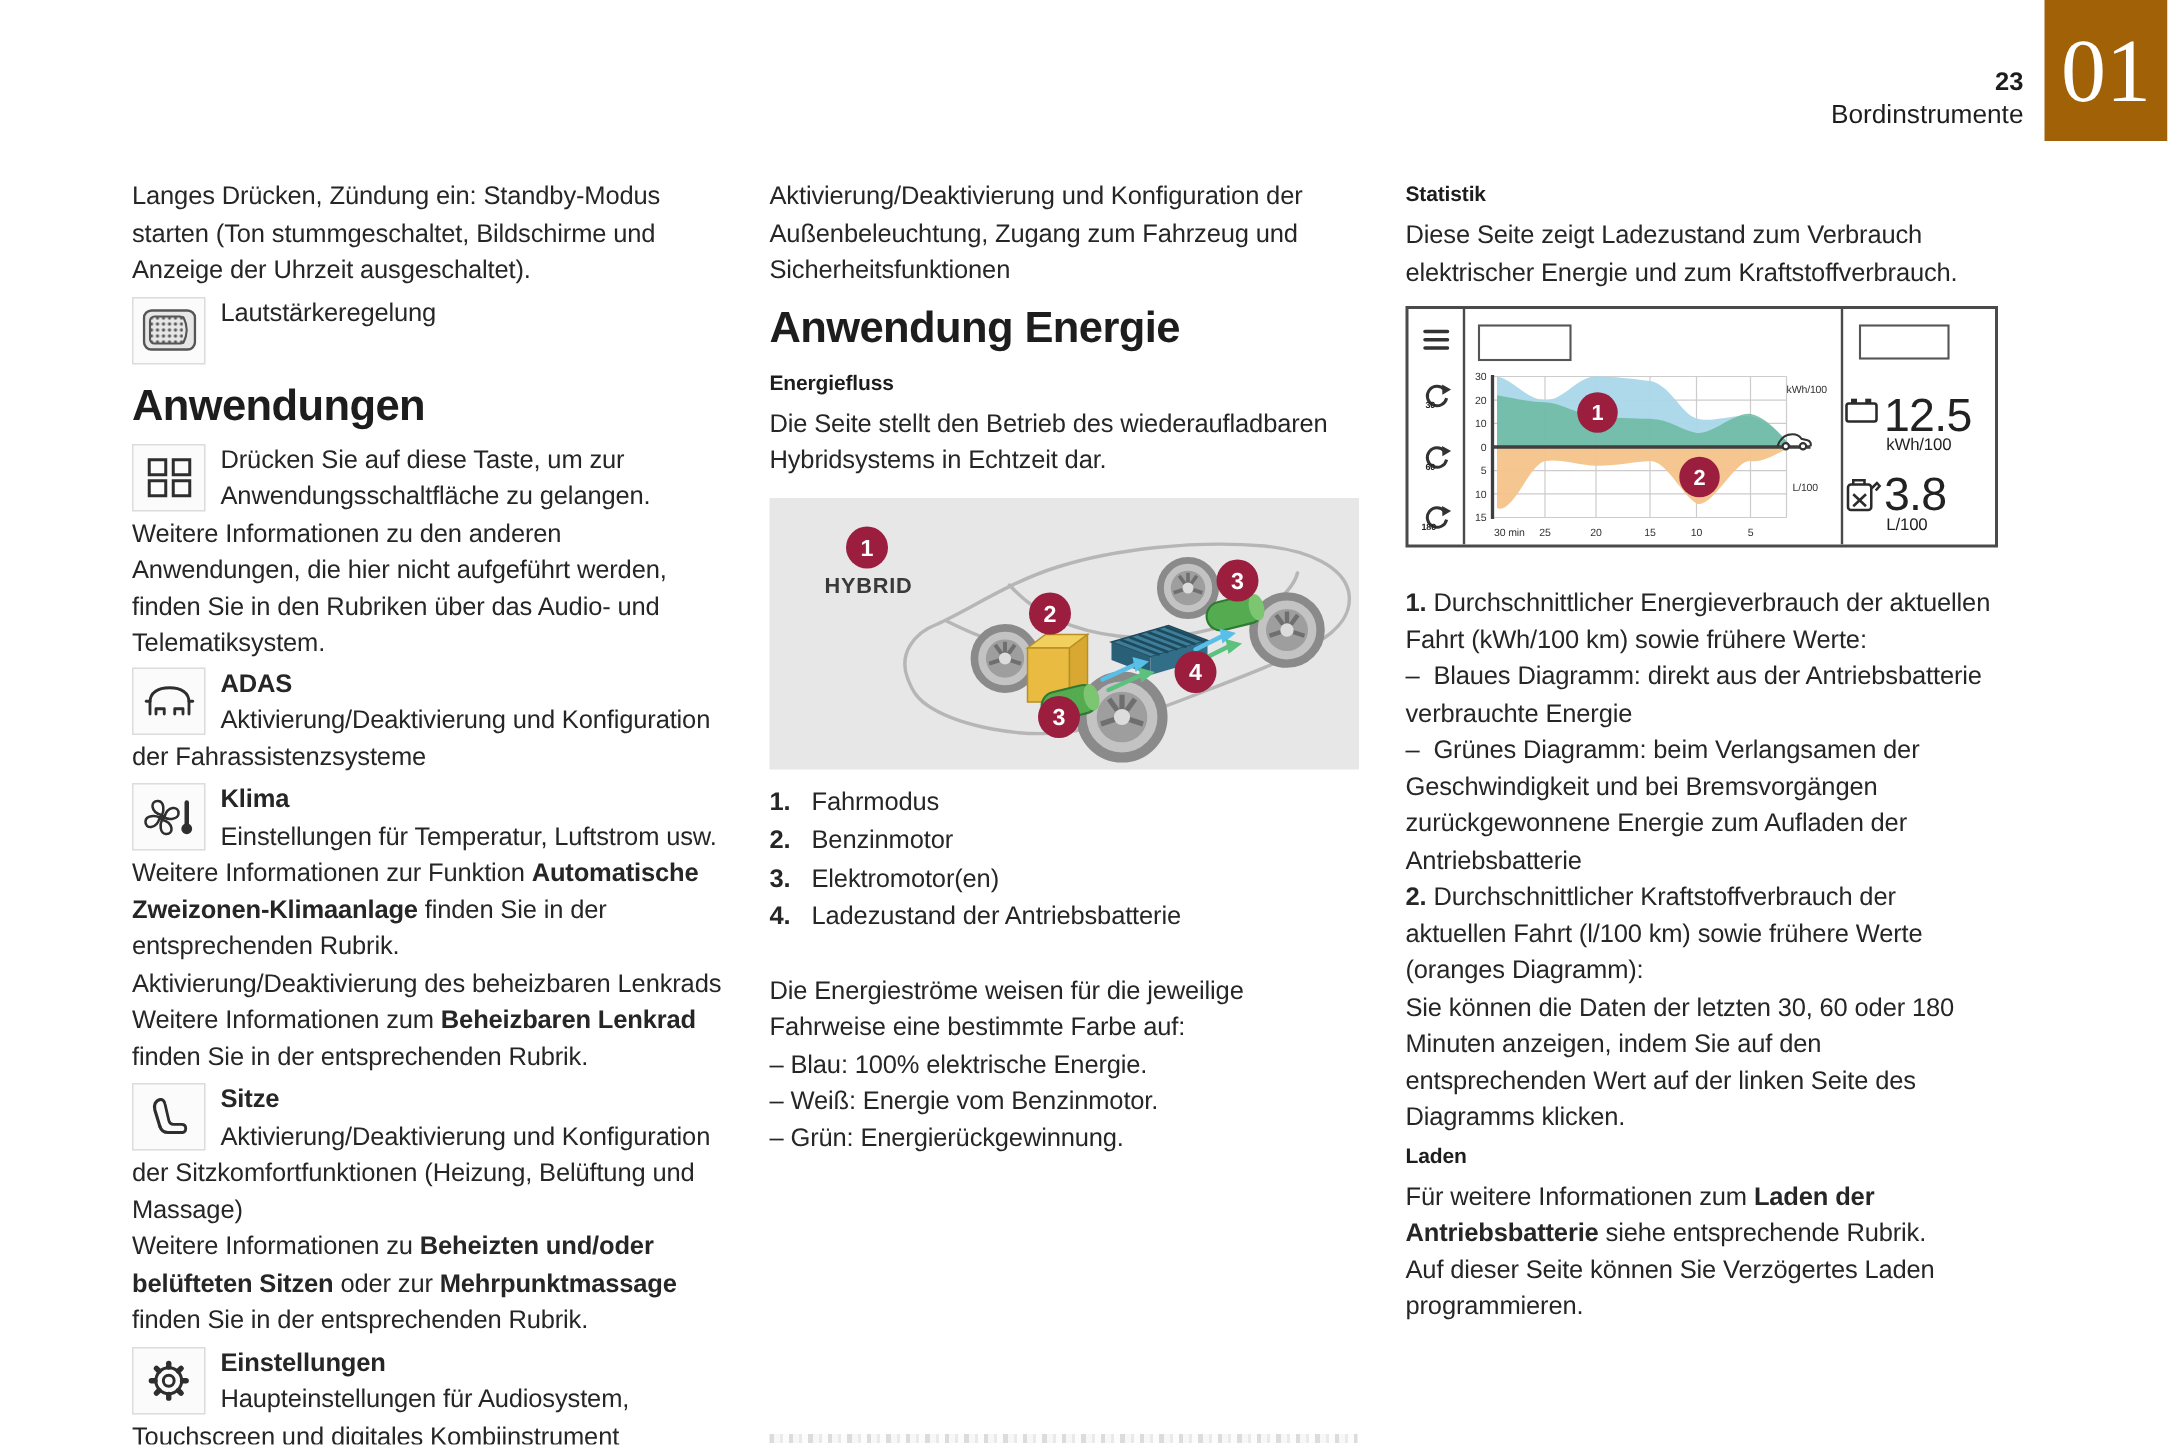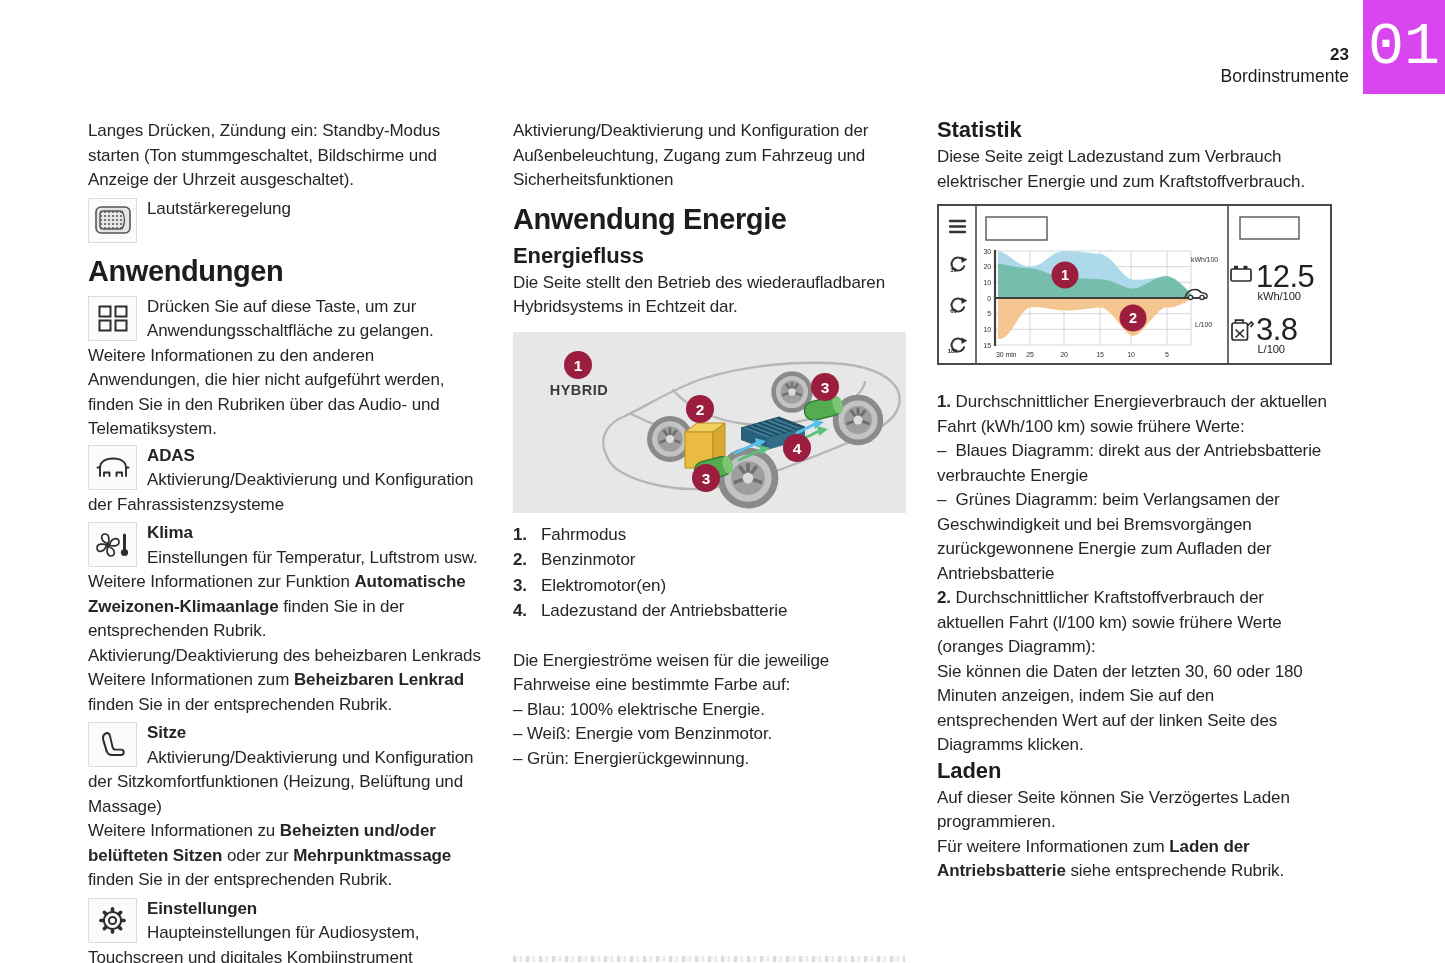--- a/index.html
+++ b/index.html
@@ -5,35 +5,35 @@
   html,body{margin:0;padding:0}
   body{width:1445px;height:963px;position:relative;background:#fff;overflow:hidden;
        font-family:"Liberation Sans",sans-serif;color:#262626;}
   .col{position:absolute;font-size:17px;line-height:24.5px;letter-spacing:-0.1px;}
   #col-left{left:88px;top:119px;width:399px;}
   #col-mid{left:513px;top:119px;width:393px;}
   #col-right{left:937px;top:117px;width:395px;}
   p{margin:0;}
   .b{font-weight:bold}
   h1.sec{font-size:29px;line-height:34px;font-weight:bold;letter-spacing:-0.4px;margin:9px 0 7px;color:#1d1d1d}
-  h2.sub{font-size:22px;line-height:25px;font-weight:bold;margin:0 0 3px;color:#1d1d1d}
+  h2.sub{font-size:14px;line-height:25px;font-weight:bold;margin:0 0 3px;color:#1d1d1d}
   .icon-row{margin-top:4px;}
   .icon-row::after{content:"";display:block;clear:left;}
   .icon-box{float:left;width:49px;height:45px;border:1px solid #dcdcdc;background:#fbfbfb;
             margin:1px 10px 2px 0;display:flex;align-items:center;justify-content:center;box-sizing:border-box}
   .row-title{font-weight:bold}
   .figure-energy{position:relative;width:393px;height:181px;margin-top:12px;background:#e7e7e7}
   .figure-stats{position:relative;width:391px;height:157px;margin-top:10px;border:2px solid #4a4a4a;background:#fff}
   .leg-row{margin:1px 0}
   .leg-num{display:inline-block;width:28px;font-weight:bold}
   .mt11{margin-top:25px}.mt14{margin-top:14px}.mt18{margin-top:18px}.mt16{margin-top:16px}.mt2{margin-top:2px}.mt10{margin-top:10px}
   #pg-num{position:absolute;top:45px;right:96px;font-size:17px;font-weight:bold;color:#1d1d1d}
   #pg-sec{position:absolute;top:66px;right:96px;font-size:17.5px;color:#1d1d1d}
-  #chapter-tab{position:absolute;top:0;right:0;width:82px;height:94px;background:#d946ef;color:#fff;
-               font-family:Liberation Mono, monospace;font-size:60px;display:flex;align-items:center;justify-content:center}
+  #chapter-tab{position:absolute;top:0;right:0;width:82px;height:94px;background:#a16207;color:#fff;
+               font-family:Liberation Serif, serif;font-size:60px;display:flex;align-items:center;justify-content:center}
   #edge-artifact{position:absolute;left:513px;top:956px;width:392px;height:6px;opacity:.55;
      background:repeating-linear-gradient(90deg,#bfbfbf 0 3px,#f1f1f1 3px 7px,#d8d8d8 7px 9px,#fafafa 9px 13px);}
   svg text{font-family:"Liberation Sans",sans-serif;}
 </style>
 </head>
 <body>
 
 <div id="pg-num">23</div>
 <div id="pg-sec">Bordinstrumente</div>
 <div id="chapter-tab">
@@ -379,17 +379,17 @@
     </svg>
   </div>
 
   <p class="mt11"><span class="b">1.</span><span> Durchschnittlicher Energieverbrauch der aktuellen Fahrt (kWh/100 km) sowie frühere Werte:</span></p>
   <p>–&nbsp; Blaues Diagramm: direkt aus der Antriebsbatterie verbrauchte Energie</p>
   <p>–&nbsp; Grünes Diagramm: beim Verlangsamen der Geschwindigkeit und bei Bremsvorgängen zurückgewonnene Energie zum Aufladen der Antriebsbatterie</p>
   <p><span class="b">2.</span><span> Durchschnittlicher Kraftstoffverbrauch der aktuellen Fahrt (l/100 km) sowie frühere Werte (oranges Diagramm):</span></p>
   <p>Sie können die Daten der letzten 30, 60 oder 180 Minuten anzeigen, indem Sie auf den entsprechenden Wert auf der linken Seite des Diagramms klicken.</p>
 
   <h2 class="sub mt16">Laden</h2>
+  <p><span>Für weitere Informationen zum </span><span class="b">Laden der Antriebsbatterie</span><span> siehe entsprechende Rubrik.</span></p>
   <p>Auf dieser Seite können Sie Verzögertes Laden programmieren.</p>
-  <p><span>Für weitere Informationen zum </span><span class="b">Laden der Antriebsbatterie</span><span> siehe entsprechende Rubrik.</span></p>
 </div>
 
 <div id="edge-artifact"></div>
 
 </body></html>

